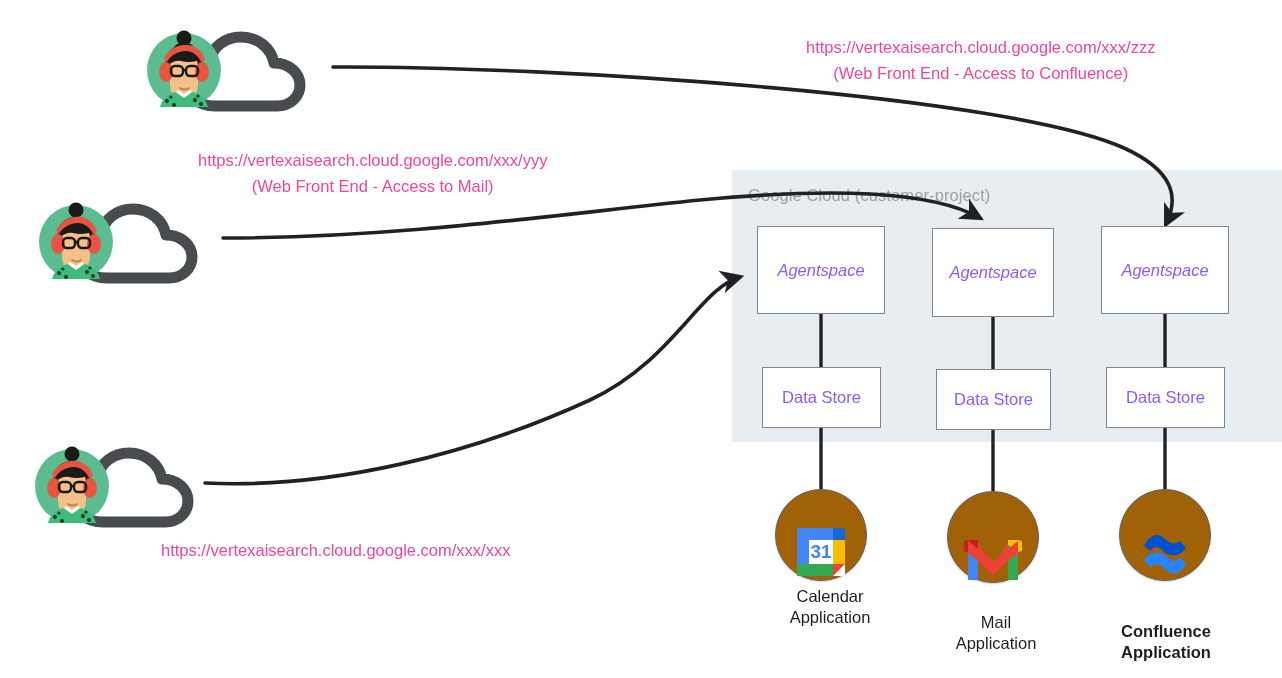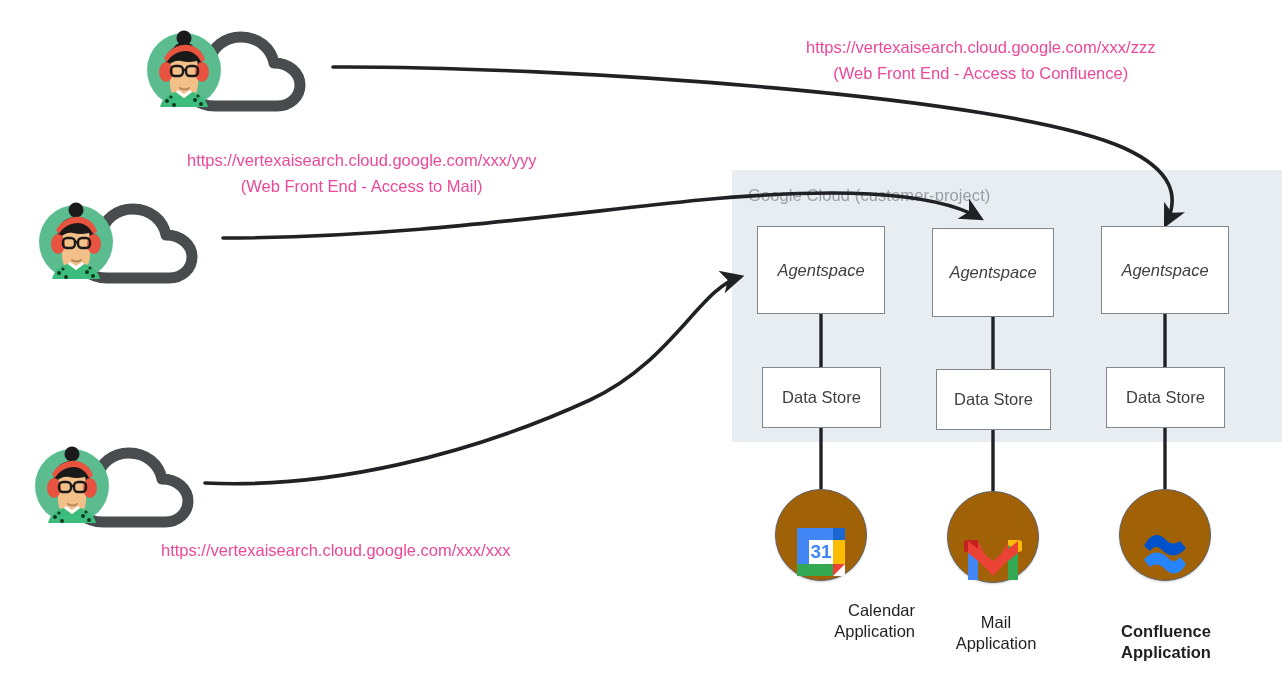--- a/index.html
+++ b/index.html
@@ -43,21 +43,21 @@
   
   .node-box {
     position: absolute;
     background: #ffffff;
     border: 1.6px solid #80868b;
     box-sizing: border-box;
     display: flex;
     align-items: center;
     justify-content: center;
     font-size: 16.5px;
-    color: #404040;
+    color: #8b5cf6;
   }
   .node-box.agentspace {
     font-style: italic;
   }
   
   .app-circle {
     position: absolute;
     width: 92px;
     height: 92px;
     border-radius: 50%;
@@ -170,21 +170,21 @@
     </svg>
   </div>
 
   <div class="app-circle" style="left:1119px; top:489px;">
     <svg width="54" height="54" viewBox="0 0 54 54" xmlns="http://www.w3.org/2000/svg">
       <path d="M6 20 C12 8 20 6 27 13 C32 18 37 19 42 15 L48 22 C40 32 31 31 24 24 C20 20 16 20 12 25 Z" fill="#0052cc"></path>
       <path d="M48 38 C42 49 34 50 27 43 C22 38 17 37 12 41 L6 34 C14 24 23 25 30 32 C34 36 38 36 42 31 Z" fill="#2684ff"></path>
     </svg>
   </div>
 
-  <div class="app-label" style="left:745px; top:600px;text-align:right;">
+  <div class="app-label" style="left:745px; top:586px;">
     <span>Calendar</span><br>
     <span>Application</span>
   </div>
   <div class="app-label" style="left:911px; top:612px;">
     <span>Mail</span><br>
     <span>Application</span>
   </div>
   <div class="app-label" style="left:1081px; top:621px;font-weight:bold;">
     <span>Confluence</span><br>
     <span>Application</span>
@@ -309,21 +309,21 @@
         </g>
       </g>
     </svg>
   </div>
 
   <div class="link-text" style="left:806px; top:35px;">
     <span>https://vertexaisearch.cloud.google.com/xxx/zzz</span>
     <span class="sub">(Web Front End - Access to Confluence)</span>
   </div>
 
-  <div class="link-text" style="left:187px; top:148px;">
+  <div class="link-text" style="left:198px; top:148px;">
     <span>https://vertexaisearch.cloud.google.com/xxx/yyy</span>
     <span class="sub">(Web Front End - Access to Mail)</span>
   </div>
 
   <div class="link-text" style="left:126px; top:538px;margin-left:35px;">
     <span>https://vertexaisearch.cloud.google.com/xxx/xxx</span>
   </div>
 
 </div>
 

